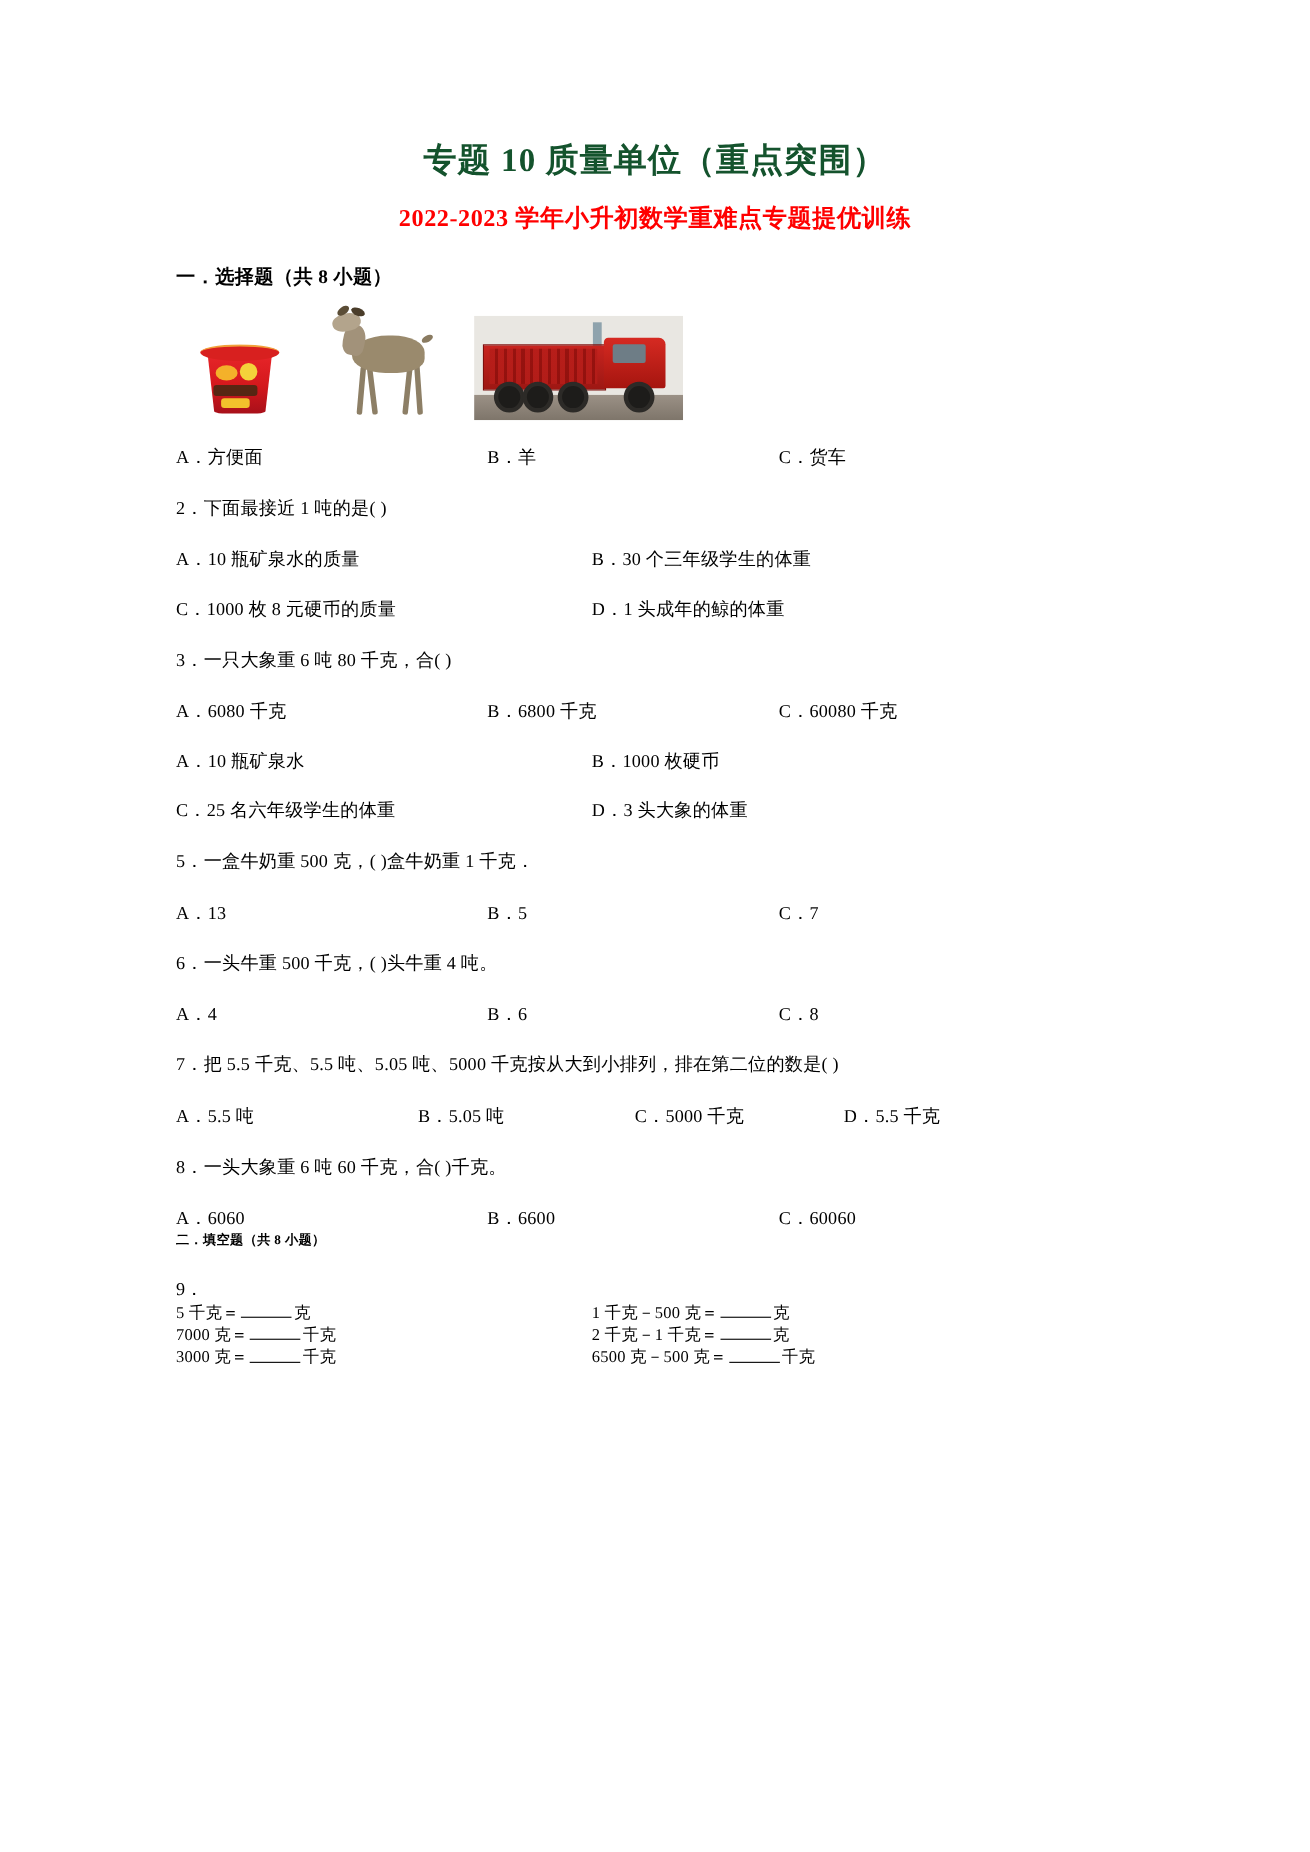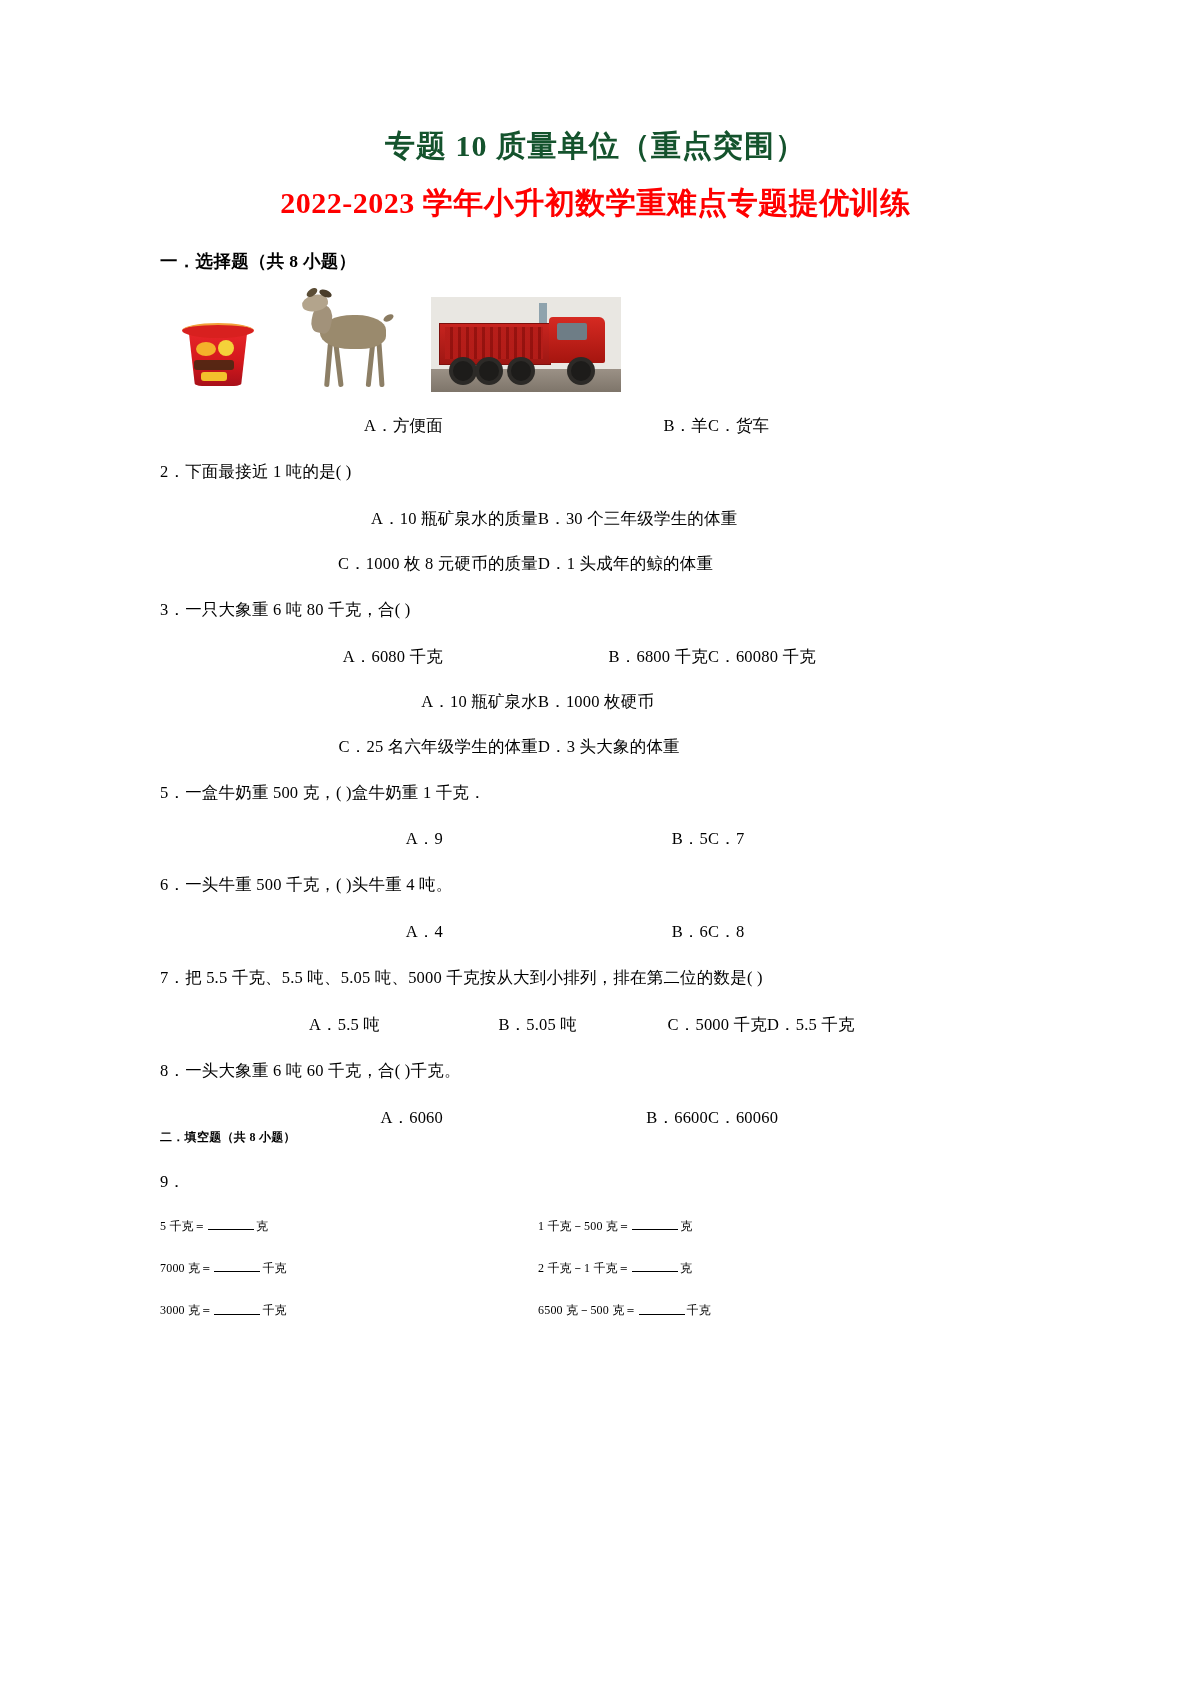--- a/index.html
+++ b/index.html
@@ -32,21 +32,21 @@
     color: #14532d;
     font-weight: bold;
     font-size: 30px;
     letter-spacing: 1px;
     line-height: 1.2;
     white-space: nowrap;
   }
   .doc-title-2 {
     color: #ff0000;
     font-weight: bold;
-    font-size: 30px;
+    font-size: 22px;
     letter-spacing: 0.5px;
     line-height: 1.2;
     margin-top: 21px;
     white-space: nowrap;
   }
 
   
   .section-header {
     font-weight: bold;
     font-size: 17.5px;
@@ -66,21 +66,21 @@
     line-height: 1.5;
     letter-spacing: 0.2px;
   }
 
   .opt-row {
     display: flex;
     margin-top: 23px;
     font-size: 16.5px;
     letter-spacing: 0.2px;
   }
-  .opt { flex: 0 0 auto; text-align: right; }
+  .opt { flex: 0 0 auto; }
 
   
   .cols-3 .opt:nth-child(1) { width: 283px; }
   .cols-3 .opt:nth-child(2) { width: 265px; }
   .cols-3 .opt:nth-child(3) { width: auto; }
 
   .cols-2 .opt:nth-child(1) { width: 378px; }
   .cols-2 .opt:nth-child(2) { width: auto; }
 
   .cols-4 .opt:nth-child(1) { width: 220px; }
@@ -220,22 +220,21 @@
   .truck-wheel.w3 { left: 76px; }
   .truck-wheel.w4 { left: 136px; }
 
   
   .fill-num {
     font-size: 16.5px;
     margin-top: 25px;
   }
   .fill-row {
     display: flex;
-    margin-top: 25px;
-    font-size: 12px;
+    font-size: 15px;
     letter-spacing: 0.2px;
   }
   .fill-cell:nth-child(1) { width: 378px; }
   .fill-cell:nth-child(2) { width: auto; }
   .blank {
     display: inline-block;
     border-bottom: 1.3px solid #000;
     width: 46px;
     height: 0.95em;
     margin: 0 2px;
@@ -320,21 +319,21 @@
     <span class="opt">A．10 瓶矿泉水</span>
     <span class="opt">B．1000 枚硬币</span>
   </div>
   <div class="opt-row cols-2">
     <span class="opt">C．25 名六年级学生的体重</span>
     <span class="opt">D．3 头大象的体重</span>
   </div>
 
   <div class="q-stem">5．一盒牛奶重 500 克，(        )盒牛奶重 1 千克．</div>
   <div class="opt-row cols-3">
-    <span class="opt">A．9</span>
+    <span class="opt">A．13</span>
     <span class="opt">B．5</span>
     <span class="opt">C．7</span>
   </div>
 
   <div class="q-stem">6．一头牛重 500 千克，(        )头牛重 4 吨。</div>
   <div class="opt-row cols-3">
     <span class="opt">A．4</span>
     <span class="opt">B．6</span>
     <span class="opt">C．8</span>
   </div>

